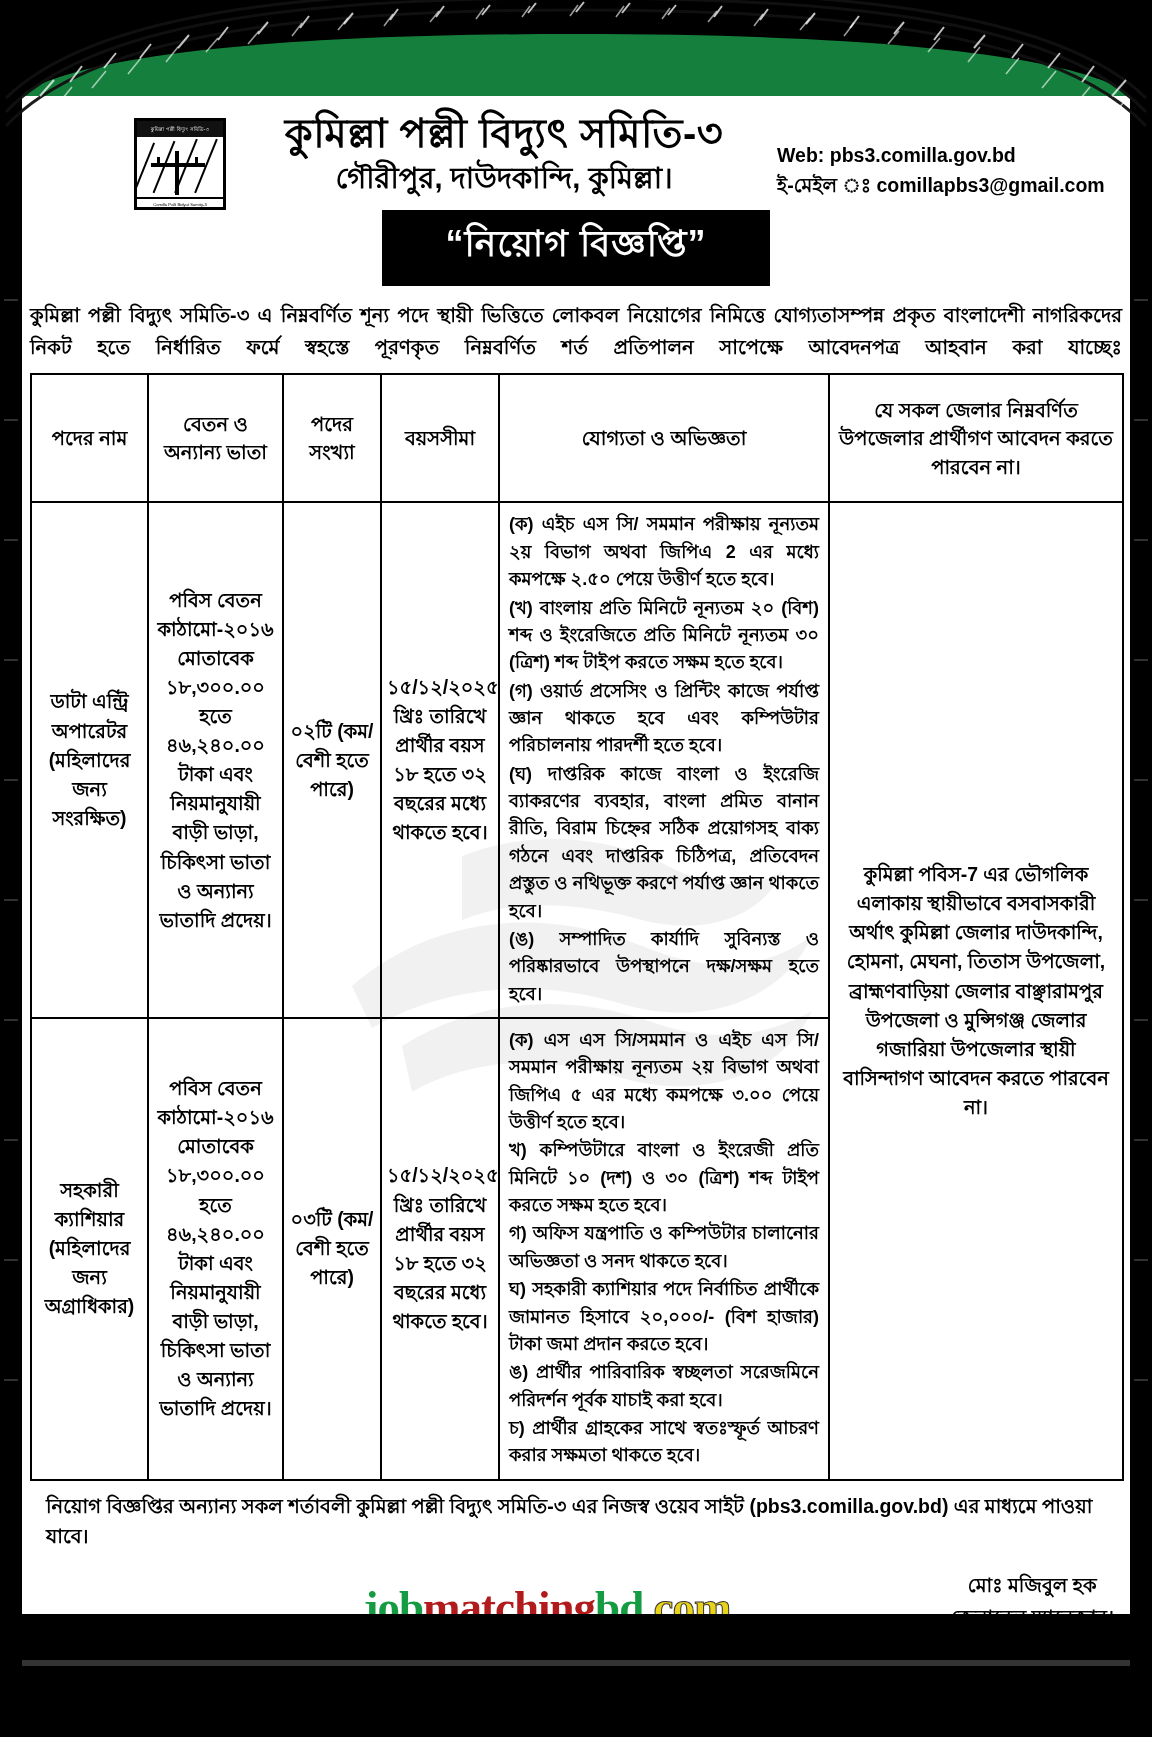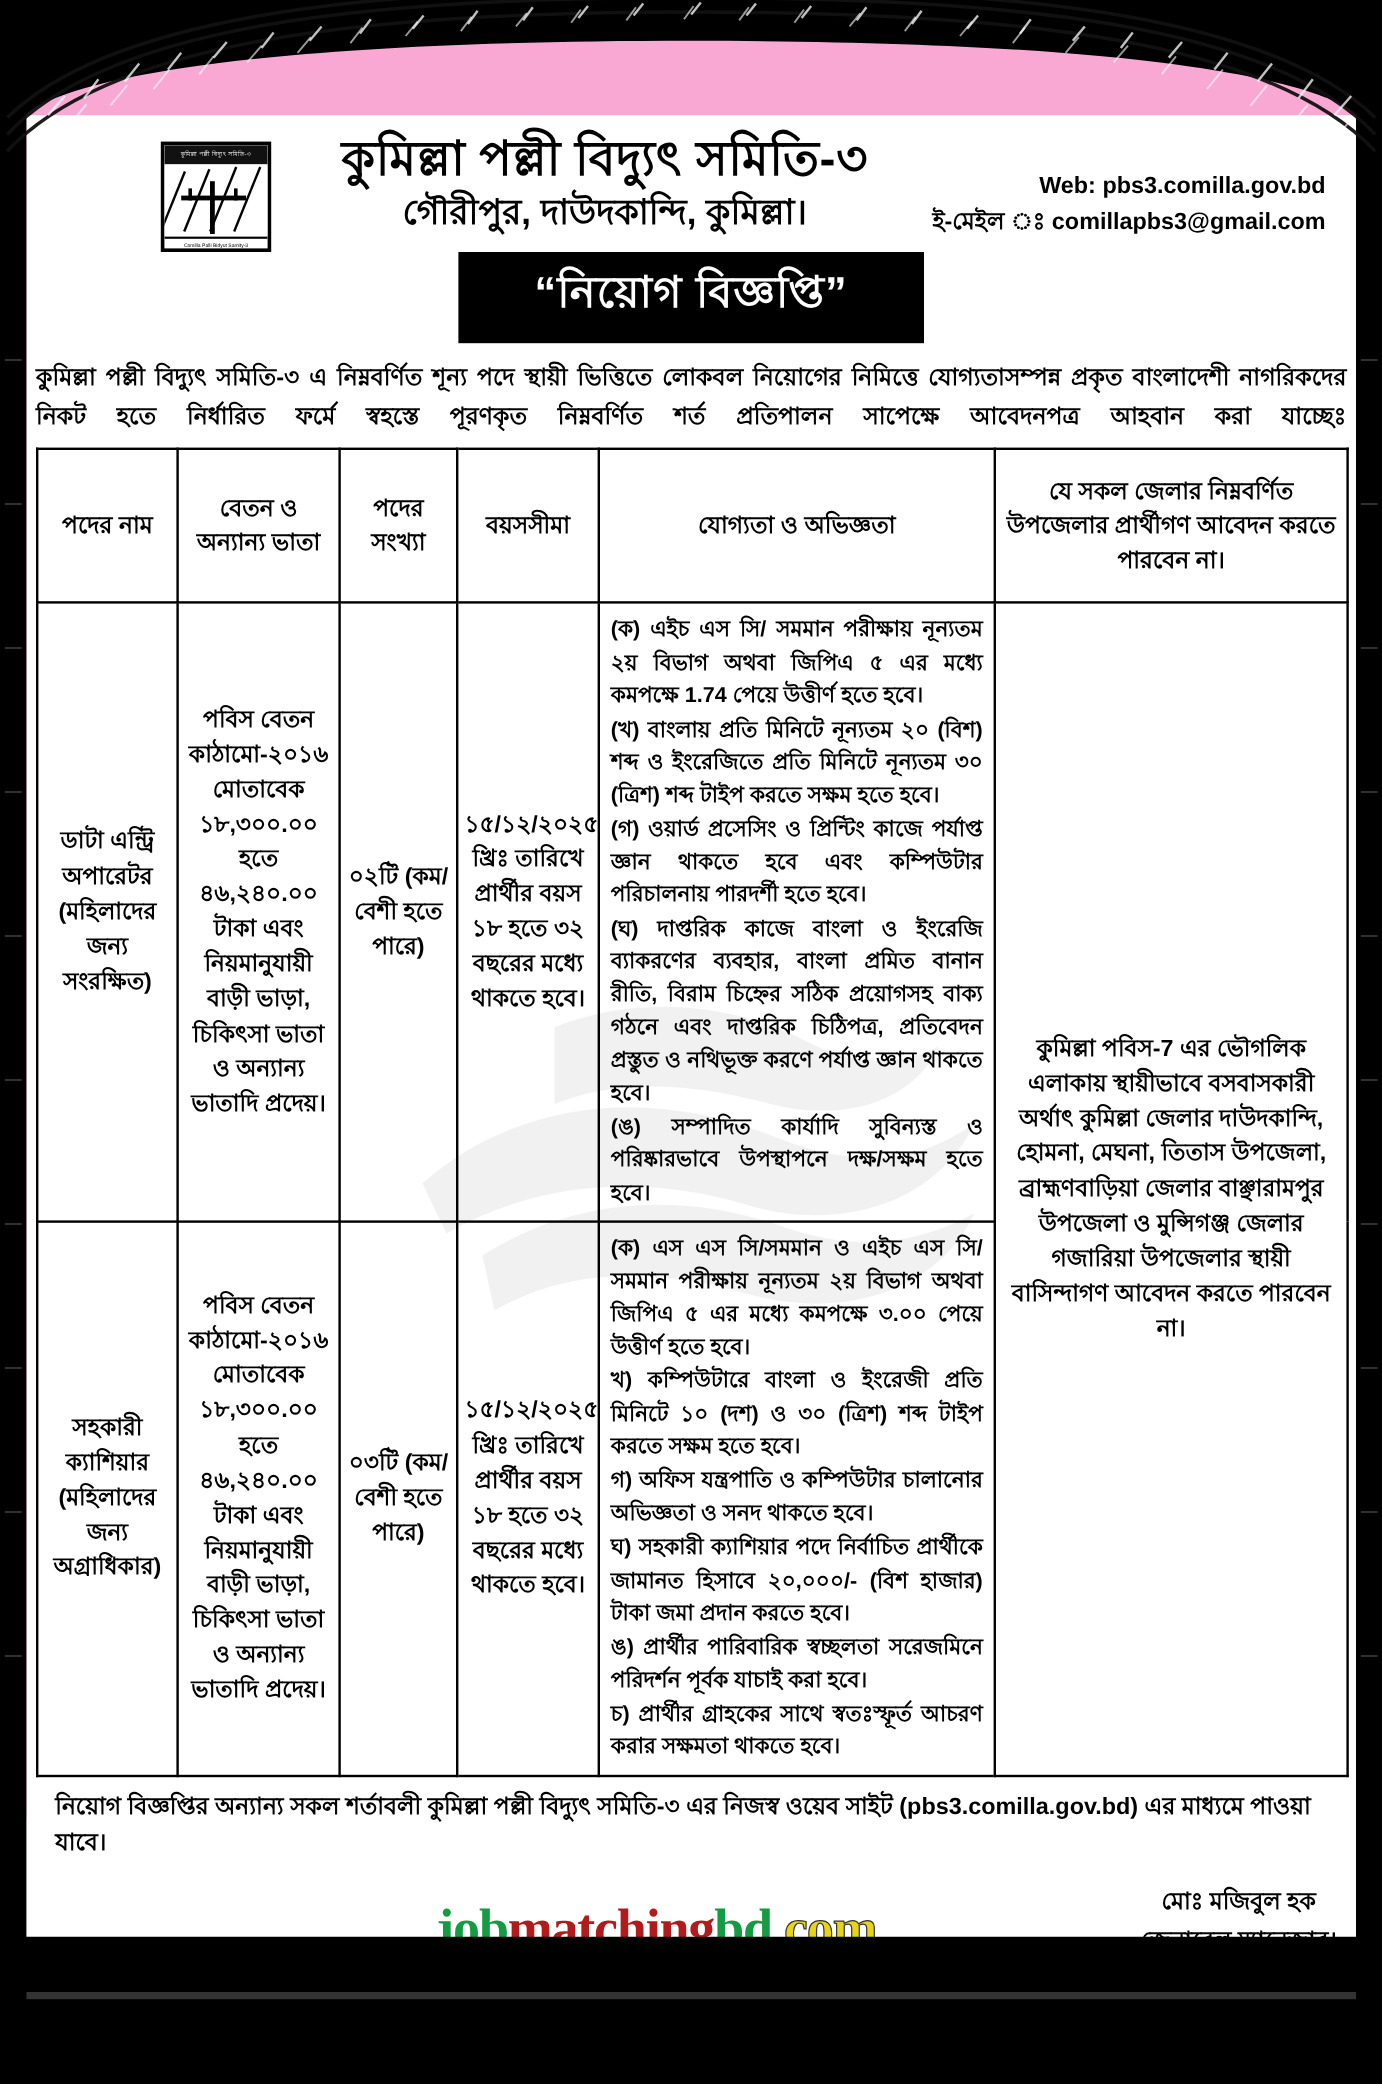--- a/index.html
+++ b/index.html
@@ -19,21 +19,21 @@
     inset: 0;
     pointer-events: none;
     z-index: 5;
   }
 
   .page {
     position: absolute;
     left: 0; top: 0;
     width: 1152px;
     height: 1515px;
-    background: #f9a8d4;
+    background: #15803d;
   }
 
   
   .content {
     position: absolute;
     left: 22px;
     top: 96px;
     width: 1108px;
     height: 1518px;
     background: #fff;
@@ -108,21 +108,20 @@
     left: 755px;
     top: 44px;
     text-align: left;
   }
   .contact-line {
     font-size: 19.5px;
     font-weight: bold;
     line-height: 1.55;
     color: #000;
     white-space: nowrap;
-    text-align: right;
   }
 
   
   .title-banner {
     margin: 4px auto 0;
     width: 388px;
     background: #000;
     color: #fff;
     text-align: center;
     padding: 6px 10px 10px;
@@ -386,21 +385,21 @@
           <th>যে সকল জেলার নিম্নবর্ণিত উপজেলার প্রার্থীগণ আবেদন করতে পারবেন না।</th>
         </tr>
       </thead>
       <tbody>
         <tr>
           <td class="c-name">ডাটা এন্ট্রি অপারেটর (মহিলাদের জন্য সংরক্ষিত)</td>
           <td class="c-salary">পবিস বেতন কাঠামো-২০১৬ মোতাবেক ১৮,৩০০.০০ হতে ৪৬,২৪০.০০ টাকা এবং নিয়মানুযায়ী বাড়ী ভাড়া, চিকিৎসা ভাতা ও অন্যান্য ভাতাদি প্রদেয়।</td>
           <td class="c-count">০২টি (কম/বেশী হতে পারে)</td>
           <td class="c-age">১৫/১২/২০২৫ খ্রিঃ তারিখে প্রার্থীর বয়স ১৮ হতে ৩২ বছরের মধ্যে থাকতে হবে।</td>
           <td class="c-qual">
-            <p>(ক) এইচ এস সি/ সমমান পরীক্ষায় নূন্যতম ২য় বিভাগ অথবা জিপিএ ৫ এর মধ্যে কমপক্ষে 1.74 পেয়ে উত্তীর্ণ হতে হবে।</p>
+            <p>(ক) এইচ এস সি/ সমমান পরীক্ষায় নূন্যতম ২য় বিভাগ অথবা জিপিএ 2 এর মধ্যে কমপক্ষে ২.৫০ পেয়ে উত্তীর্ণ হতে হবে।</p>
             <p>(খ) বাংলায় প্রতি মিনিটে নূন্যতম ২০ (বিশ) শব্দ ও ইংরেজিতে প্রতি মিনিটে নূন্যতম ৩০ (ত্রিশ) শব্দ টাইপ করতে সক্ষম হতে হবে।</p>
             <p>(গ) ওয়ার্ড প্রসেসিং ও প্রিন্টিং কাজে পর্যাপ্ত জ্ঞান থাকতে হবে এবং কম্পিউটার পরিচালনায় পারদর্শী হতে হবে।</p>
             <p>(ঘ) দাপ্তরিক কাজে বাংলা ও ইংরেজি ব্যাকরণের ব্যবহার, বাংলা প্রমিত বানান রীতি, বিরাম চিহ্নের সঠিক প্রয়োগসহ বাক্য গঠনে এবং দাপ্তরিক চিঠিপত্র, প্রতিবেদন প্রস্তুত ও নথিভূক্ত করণে পর্যাপ্ত জ্ঞান থাকতে হবে।</p>
             <p>(ঙ) সম্পাদিত কার্যাদি সুবিন্যস্ত ও পরিষ্কারভাবে উপস্থাপনে দক্ষ/সক্ষম হতে হবে।</p>
           </td>
           <td class="c-district" rowspan="2">কুমিল্লা পবিস-7 এর ভৌগলিক এলাকায় স্থায়ীভাবে বসবাসকারী অর্থাৎ কুমিল্লা জেলার দাউদকান্দি, হোমনা, মেঘনা, তিতাস উপজেলা, ব্রাহ্মণবাড়িয়া জেলার বাঞ্ছারামপুর উপজেলা ও মুন্সিগঞ্জ জেলার গজারিয়া উপজেলার স্থায়ী বাসিন্দাগণ আবেদন করতে পারবেন না।</td>
         </tr>
         <tr>
           <td class="c-name">সহকারী ক্যাশিয়ার (মহিলাদের জন্য অগ্রাধিকার)</td>
           <td class="c-salary">পবিস বেতন কাঠামো-২০১৬ মোতাবেক ১৮,৩০০.০০ হতে ৪৬,২৪০.০০ টাকা এবং নিয়মানুযায়ী বাড়ী ভাড়া, চিকিৎসা ভাতা ও অন্যান্য ভাতাদি প্রদেয়।</td>

